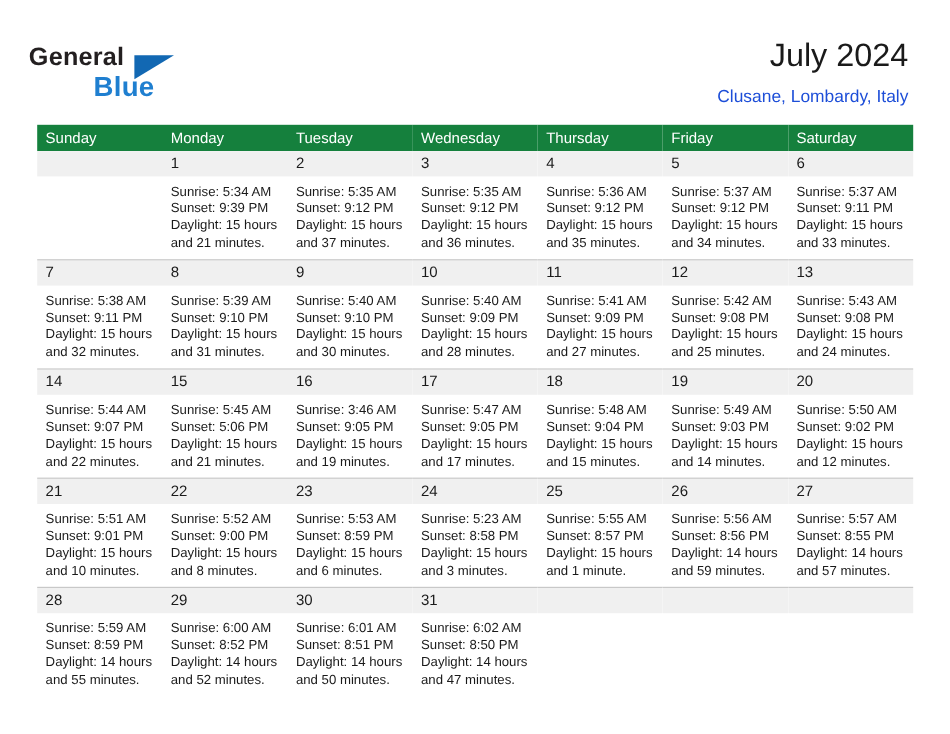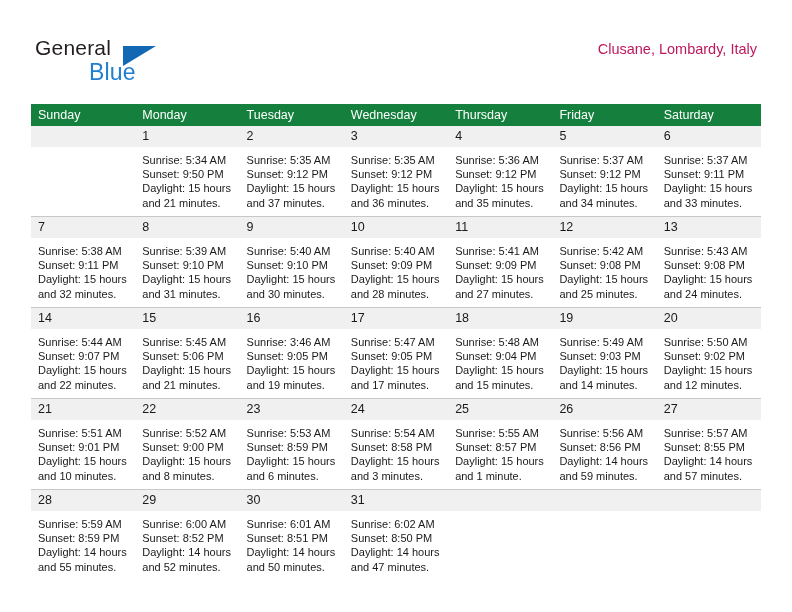--- a/index.html
+++ b/index.html
@@ -24,24 +24,25 @@
   
   .header {
     position: absolute;
     left: 0;
     top: 0;
     width: 792px;
     height: 98px;
   }
   .logo {
     position: absolute;
-    left: 35px;
+    left: 24px;
     top: 36px;
     width: 170px;
     height: 52px;
+    font-weight: bold;
   }
   .logo-general {
     position: absolute;
     left: 0;
     top: 0;
     font-size: 21px;
     letter-spacing: 0.2px;
     color: #231f20;
     font-family: "Liberation Sans", sans-serif;
   }
@@ -71,21 +72,21 @@
     text-align: right;
   }
   .month-title {
     font-size: 27px;
     color: #1a1a1a;
     line-height: 32px;
     white-space: nowrap;
   }
   .location {
     font-size: 14.5px;
-    color: #be185d;
+    color: #1d4ed8;
     line-height: 20px;
     margin-top: 9px;
     white-space: nowrap;
   }
 
   
   .calendar {
     position: absolute;
     left: 31px;
     top: 104px;
@@ -152,20 +153,21 @@
 
   <div class="header">
 
     <div class="logo">
       <span class="logo-general">General</span>
       <span class="logo-triangle"></span>
       <span class="logo-blue">Blue</span>
     </div>
 
     <div class="title-block">
+      <div class="month-title">July 2024</div>
       <div class="location">Clusane, Lombardy, Italy</div>
     </div>
 
   </div>
 
   <table class="calendar">
     <thead>
       <tr>
         <th>Sunday</th>
         <th>Monday</th>
@@ -181,21 +183,21 @@
           <td class="blank">
             <div class="cell-inner">
               <div class="daynum empty"></div>
             </div>
           </td>
           <td>
             <div class="cell-inner">
               <div class="daynum">1</div>
               <div class="detail">
                 <div>Sunrise: 5:34 AM</div>
-                <div>Sunset: 9:50 PM</div>
+                <div>Sunset: 9:39 PM</div>
                 <div>Daylight: 15 hours</div>
                 <div>and 21 minutes.</div>
               </div>
             </div>
           </td>
           <td>
             <div class="cell-inner">
               <div class="daynum">2</div>
               <div class="detail">
                 <div>Sunrise: 5:35 AM</div>
@@ -439,21 +441,21 @@
                 <div>Sunset: 8:59 PM</div>
                 <div>Daylight: 15 hours</div>
                 <div>and 6 minutes.</div>
               </div>
             </div>
           </td>
           <td>
             <div class="cell-inner">
               <div class="daynum">24</div>
               <div class="detail">
-                <div>Sunrise: 5:54 AM</div>
+                <div>Sunrise: 5:23 AM</div>
                 <div>Sunset: 8:58 PM</div>
                 <div>Daylight: 15 hours</div>
                 <div>and 3 minutes.</div>
               </div>
             </div>
           </td>
           <td>
             <div class="cell-inner">
               <div class="daynum">25</div>
               <div class="detail">

